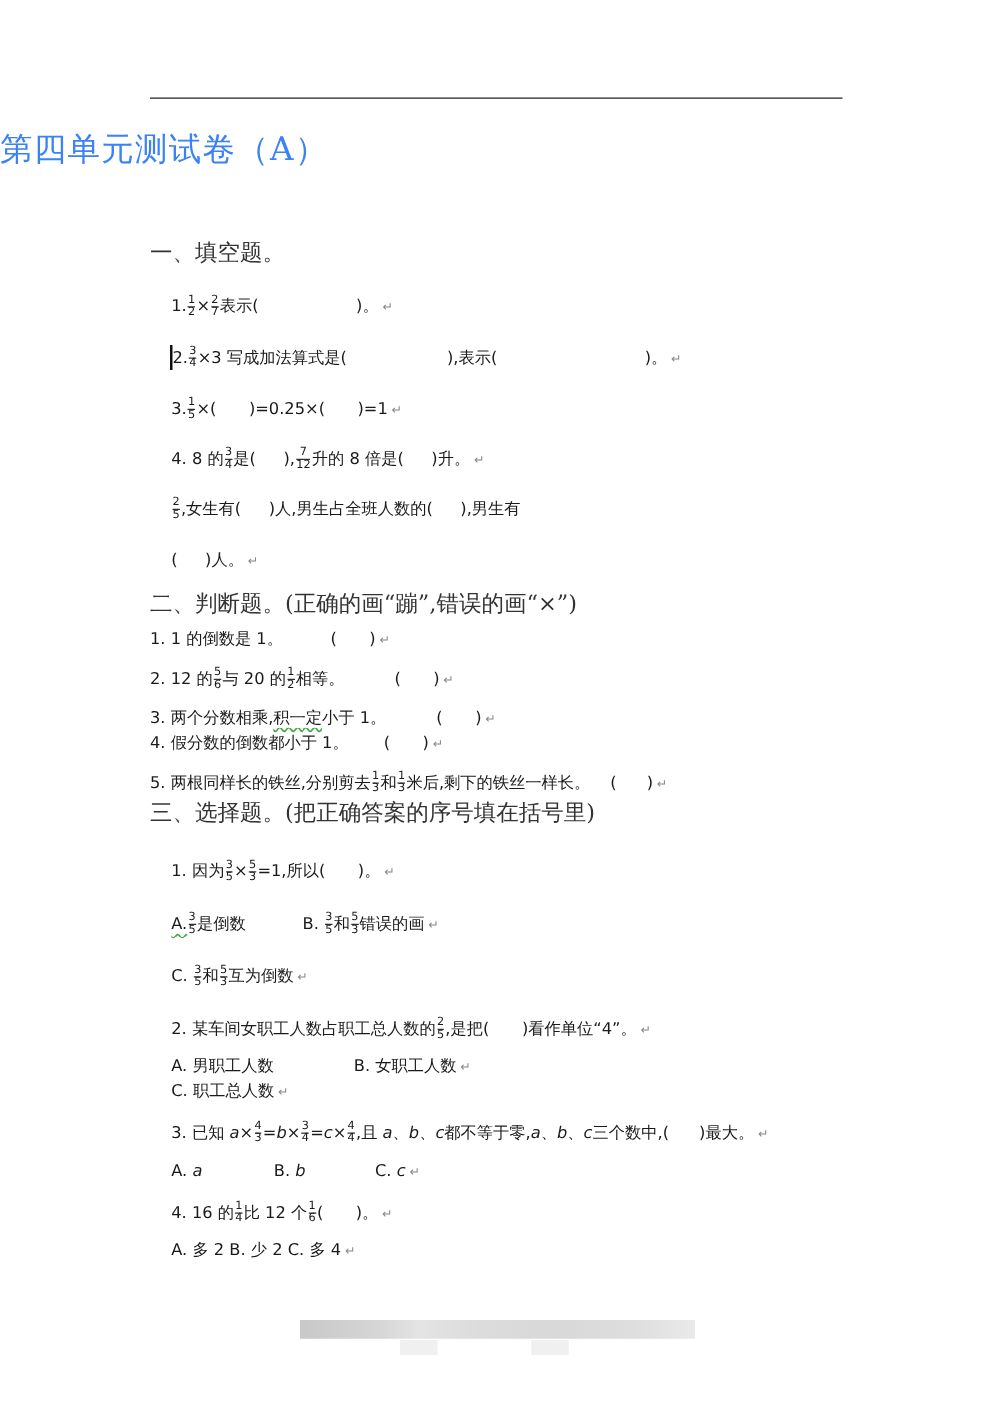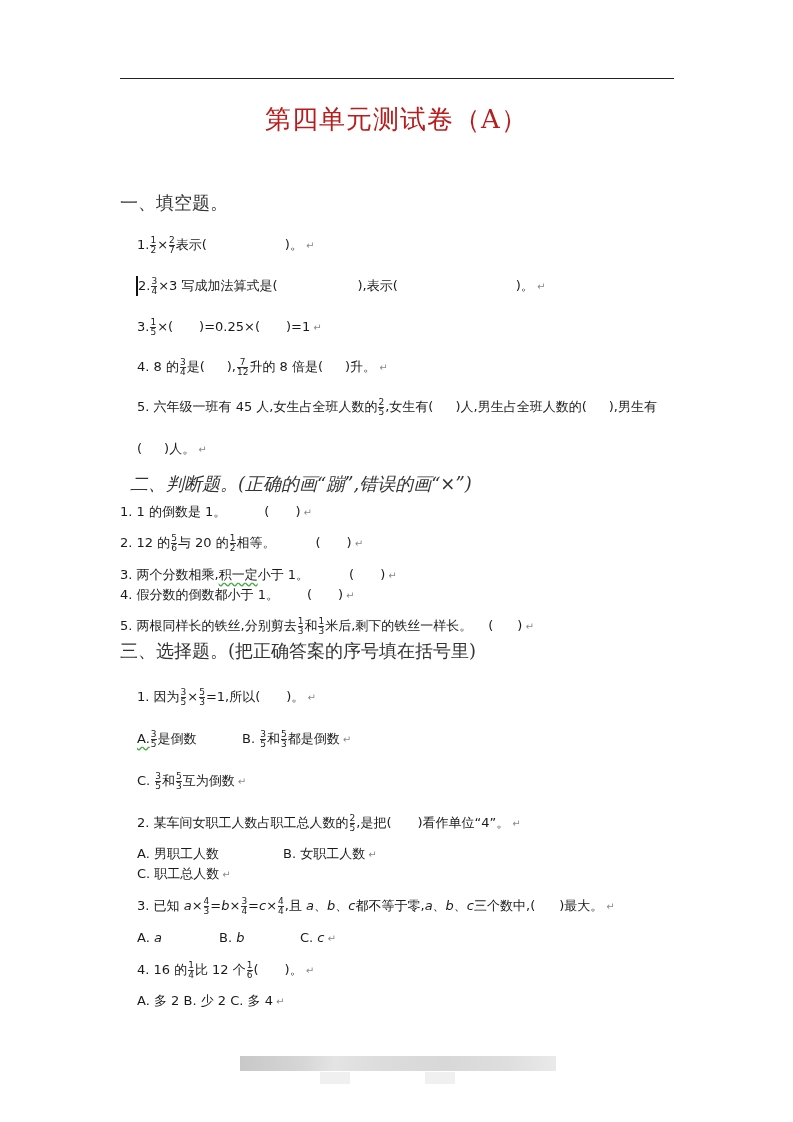--- a/index.html
+++ b/index.html
@@ -1,20 +1,20 @@
 <!DOCTYPE html>
 <html><head>
 <meta charset="utf-8">
 <style>
   html, body { margin: 0; padding: 0; background: #ffffff; }
   body { width: 793px; height: 1122px; position: relative; overflow: hidden;
          font-family: "DejaVu Sans", "Liberation Sans", sans-serif; color: #111; }
   .rule { position: absolute; left: 120px; top: 78px; width: 554px; height: 1px; background: #222; }
-  .title { position: absolute; left: 0; width: 793px; top: 102px; text-align: center;
-           font-family: "DejaVu Serif", "Liberation Serif", serif; font-size: 26px; letter-spacing: 1px; color: #b91c1c; }
+  .title { position: absolute; left: 0; width: 793px; top: 102px; 
+           font-family: "DejaVu Serif", "Liberation Serif", serif; font-size: 26px; letter-spacing: 1px; color: #3b82f6; }
   .line { position: absolute; font-size: 13px; white-space: nowrap; line-height: 18px; color: #1a1a1a; }
   .sec { font-family: "DejaVu Serif", "Liberation Serif", serif; color: #333; font-size: 18px; }
   .frac { display: inline-block; vertical-align: middle; text-align: center; font-size: 9px; line-height: 9px; margin: 0 1px; }
   .frac .n { display: block; }
   .frac .d { display: block; border-top: 1px solid #333; }
   .blank { display: inline-block; }
   .mark { color: #888; font-size: 10px; margin-left: 3px; }
   .cursor { position: absolute; left: 136px; top: 276px; width: 2px; height: 20px; background: #111; }
   .it { font-style: italic; }
   .squig { text-decoration: underline wavy #4a4; text-underline-offset: 3px; }
@@ -42,27 +42,27 @@
 
 <div class="line" style="left:137px; top:318px;">
   <span>3.</span><span class="frac"><span class="n">1</span><span class="d">5</span></span><span>×(</span><span class="blank" style="width:26px"></span><span>)=0.25×(</span><span class="blank" style="width:26px"></span><span>)=1</span><span class="mark">↵</span>
 </div>
 
 <div class="line" style="left:137px; top:358px;">
   <span>4. 8 的</span><span class="frac"><span class="n">3</span><span class="d">4</span></span><span>是(</span><span class="blank" style="width:22px"></span><span>),</span><span class="frac"><span class="n">7</span><span class="d">12</span></span><span>升的 8 倍是(</span><span class="blank" style="width:22px"></span><span>)升。</span><span class="mark">↵</span>
 </div>
 
 <div class="line" style="left:137px; top:398px;">
-  <span>5. 六年级一班有 45 人,女生占全班人数的</span><span class="frac"><span class="n">2</span><span class="d">5</span></span><span>,女生有(</span><span class="blank" style="width:22px"></span><span>)人,男生占全班人数的(</span><span class="blank" style="width:22px"></span><span>),男生有</span>
+  <span class="frac"><span class="n">2</span><span class="d">5</span></span><span>,女生有(</span><span class="blank" style="width:22px"></span><span>)人,男生占全班人数的(</span><span class="blank" style="width:22px"></span><span>),男生有</span>
 </div>
 <div class="line" style="left:137px; top:440px;">
   <span>(</span><span class="blank" style="width:22px"></span><span>)人。</span><span class="mark">↵</span>
 </div>
 
-<div class="line sec" style="left:130px; top:475px;font-style:italic;">二、判断题。(正确的画“蹦”,错误的画“×”)</div>
+<div class="line sec" style="left:120px; top:475px;">二、判断题。(正确的画“蹦”,错误的画“×”)</div>
 
 <div class="line" style="left:120px; top:503px;text-align:right;">
   <span>1. 1 的倒数是 1。</span><span class="blank" style="width:38px"></span><span>(</span><span class="blank" style="width:26px"></span><span>)</span><span class="mark">↵</span>
 </div>
 
 <div class="line" style="left:120px; top:534px;">
   <span>2. 12 的</span><span class="frac"><span class="n">5</span><span class="d">6</span></span><span>与 20 的</span><span class="frac"><span class="n">1</span><span class="d">2</span></span><span>相等。</span><span class="blank" style="width:40px"></span><span>(</span><span class="blank" style="width:26px"></span><span>)</span><span class="mark">↵</span>
 </div>
 
 <div class="line" style="left:120px; top:566px;">
@@ -80,21 +80,21 @@
 <div class="line sec" style="left:120px; top:642px;">三、选择题。(把正确答案的序号填在括号里)</div>
 
 <div class="line" style="left:137px; top:688px;">
   <span>1. 因为</span><span class="frac"><span class="n">3</span><span class="d">5</span></span><span>×</span><span class="frac"><span class="n">5</span><span class="d">3</span></span><span>=1,所以(</span><span class="blank" style="width:26px"></span><span>)。</span><span class="mark">↵</span>
 </div>
 
 <div class="line" style="left:137px; top:730px;">
   <span class="squig">A.</span><span class="frac"><span class="n">3</span><span class="d">5</span></span><span>是倒数</span>
 </div>
 <div class="line" style="left:242px; top:730px;">
-  <span>B.</span> <span class="frac"><span class="n">3</span><span class="d">5</span></span><span>和</span><span class="frac"><span class="n">5</span><span class="d">3</span></span><span>都是倒数</span><span class="mark">↵</span>
+  <span>B.</span> <span class="frac"><span class="n">3</span><span class="d">5</span></span><span>和</span><span class="frac"><span class="n">5</span><span class="d">3</span></span><span>错误的画</span><span class="mark">↵</span>
 </div>
 <div class="line" style="left:137px; top:772px;">
   <span>C.</span> <span class="frac"><span class="n">3</span><span class="d">5</span></span><span>和</span><span class="frac"><span class="n">5</span><span class="d">3</span></span><span>互为倒数</span><span class="mark">↵</span>
 </div>
 
 <div class="line" style="left:137px; top:814px;">
   <span>2. 某车间女职工人数占职工总人数的</span><span class="frac"><span class="n">2</span><span class="d">5</span></span><span>,是把(</span><span class="blank" style="width:26px"></span><span>)看作单位“4”。</span><span class="mark">↵</span>
 </div>
 <div class="line" style="left:137px; top:845px;">A. 男职工人数</div>
 <div class="line" style="left:283px; top:845px;"><span>B. 女职工人数</span><span class="mark">↵</span></div>

